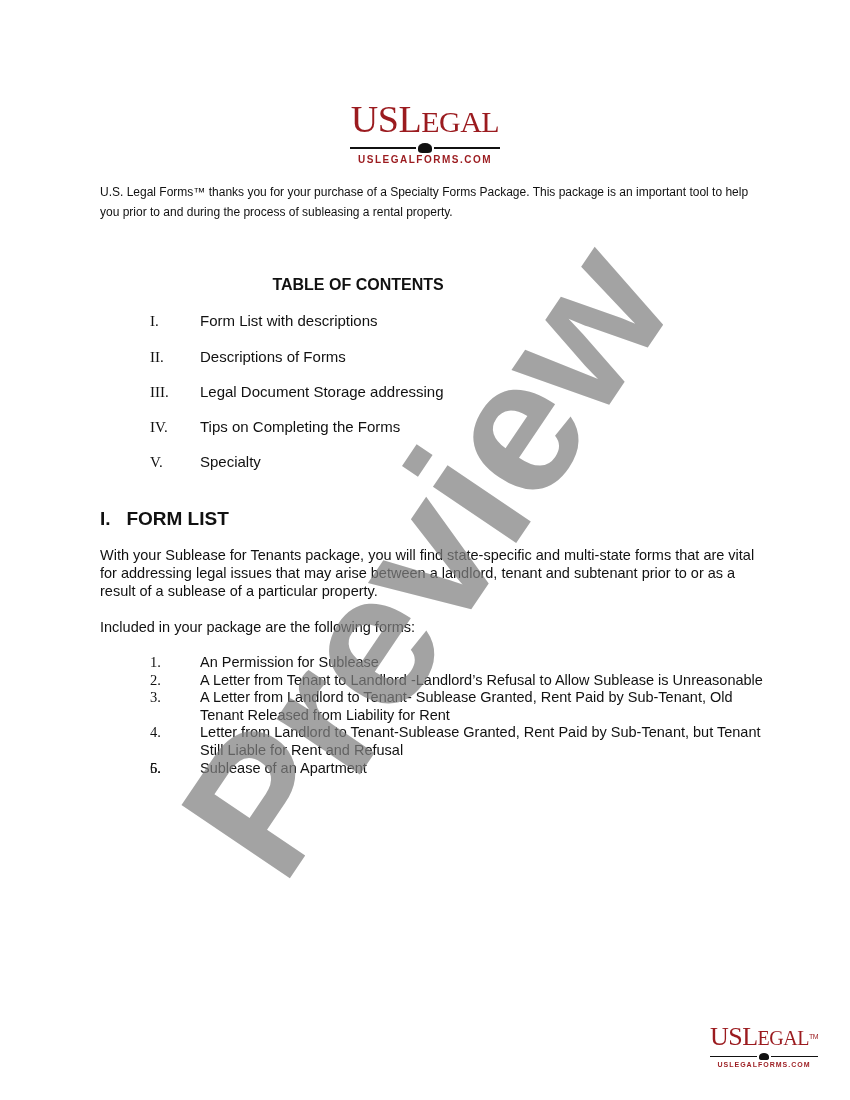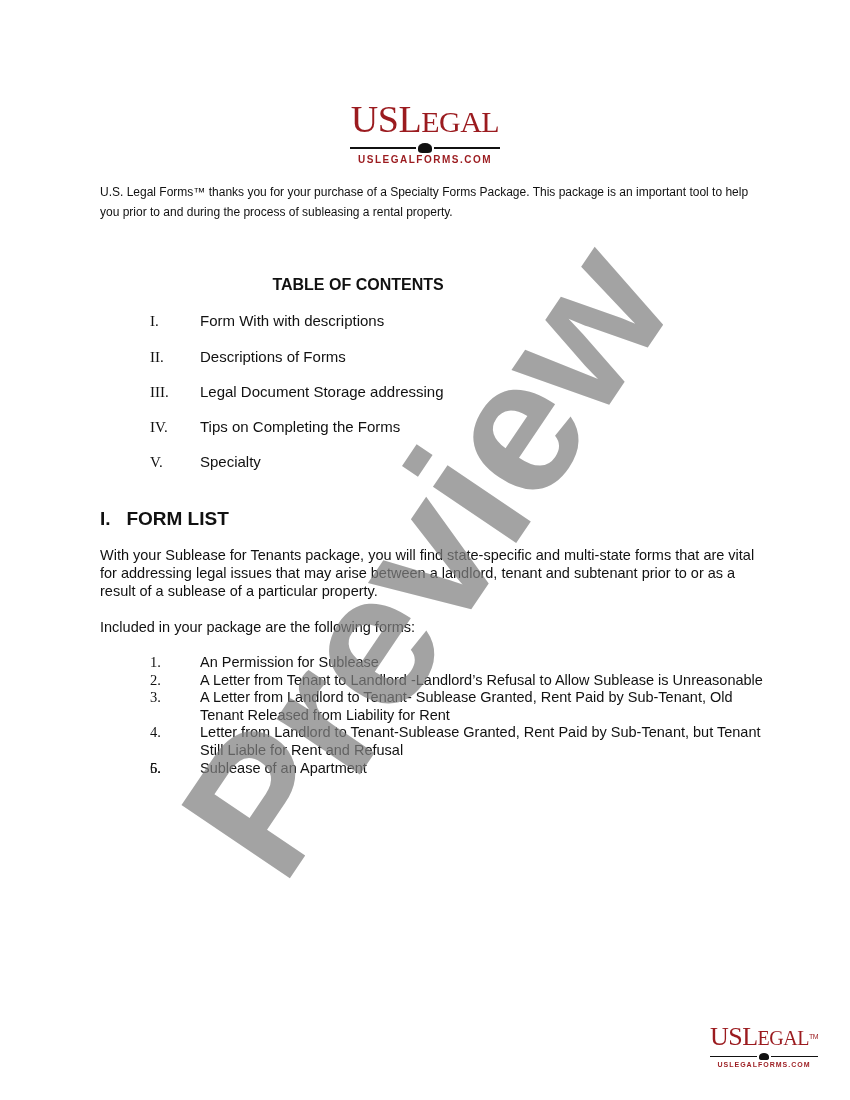--- a/index.html
+++ b/index.html
@@ -67,21 +67,21 @@
     </div>
     <div class="logo-url">USLEGALFORMS.COM</div>
   </div>
 
   <p class="intro">U.S. Legal Forms™ thanks you for your purchase of a Specialty Forms Package.  This package is an important tool to help you prior to and during the process of subleasing a rental property.</p>
 
   <div class="toc-title"><span>TABLE OF CONTENTS</span></div>
 
   <div class="toc-item" style="top:312px;">
     <span class="toc-num">I.</span>
-    <span class="toc-text">Form With with descriptions</span>
+    <span class="toc-text">Form List with descriptions</span>
   </div>
   <div class="toc-item" style="top:348px;">
     <span class="toc-num">II.</span>
     <span class="toc-text">Descriptions of Forms</span>
   </div>
   <div class="toc-item" style="top:383px;">
     <span class="toc-num">III.</span>
     <span class="toc-text">Legal Document Storage addressing</span>
   </div>
   <div class="toc-item" style="top:418px;">

